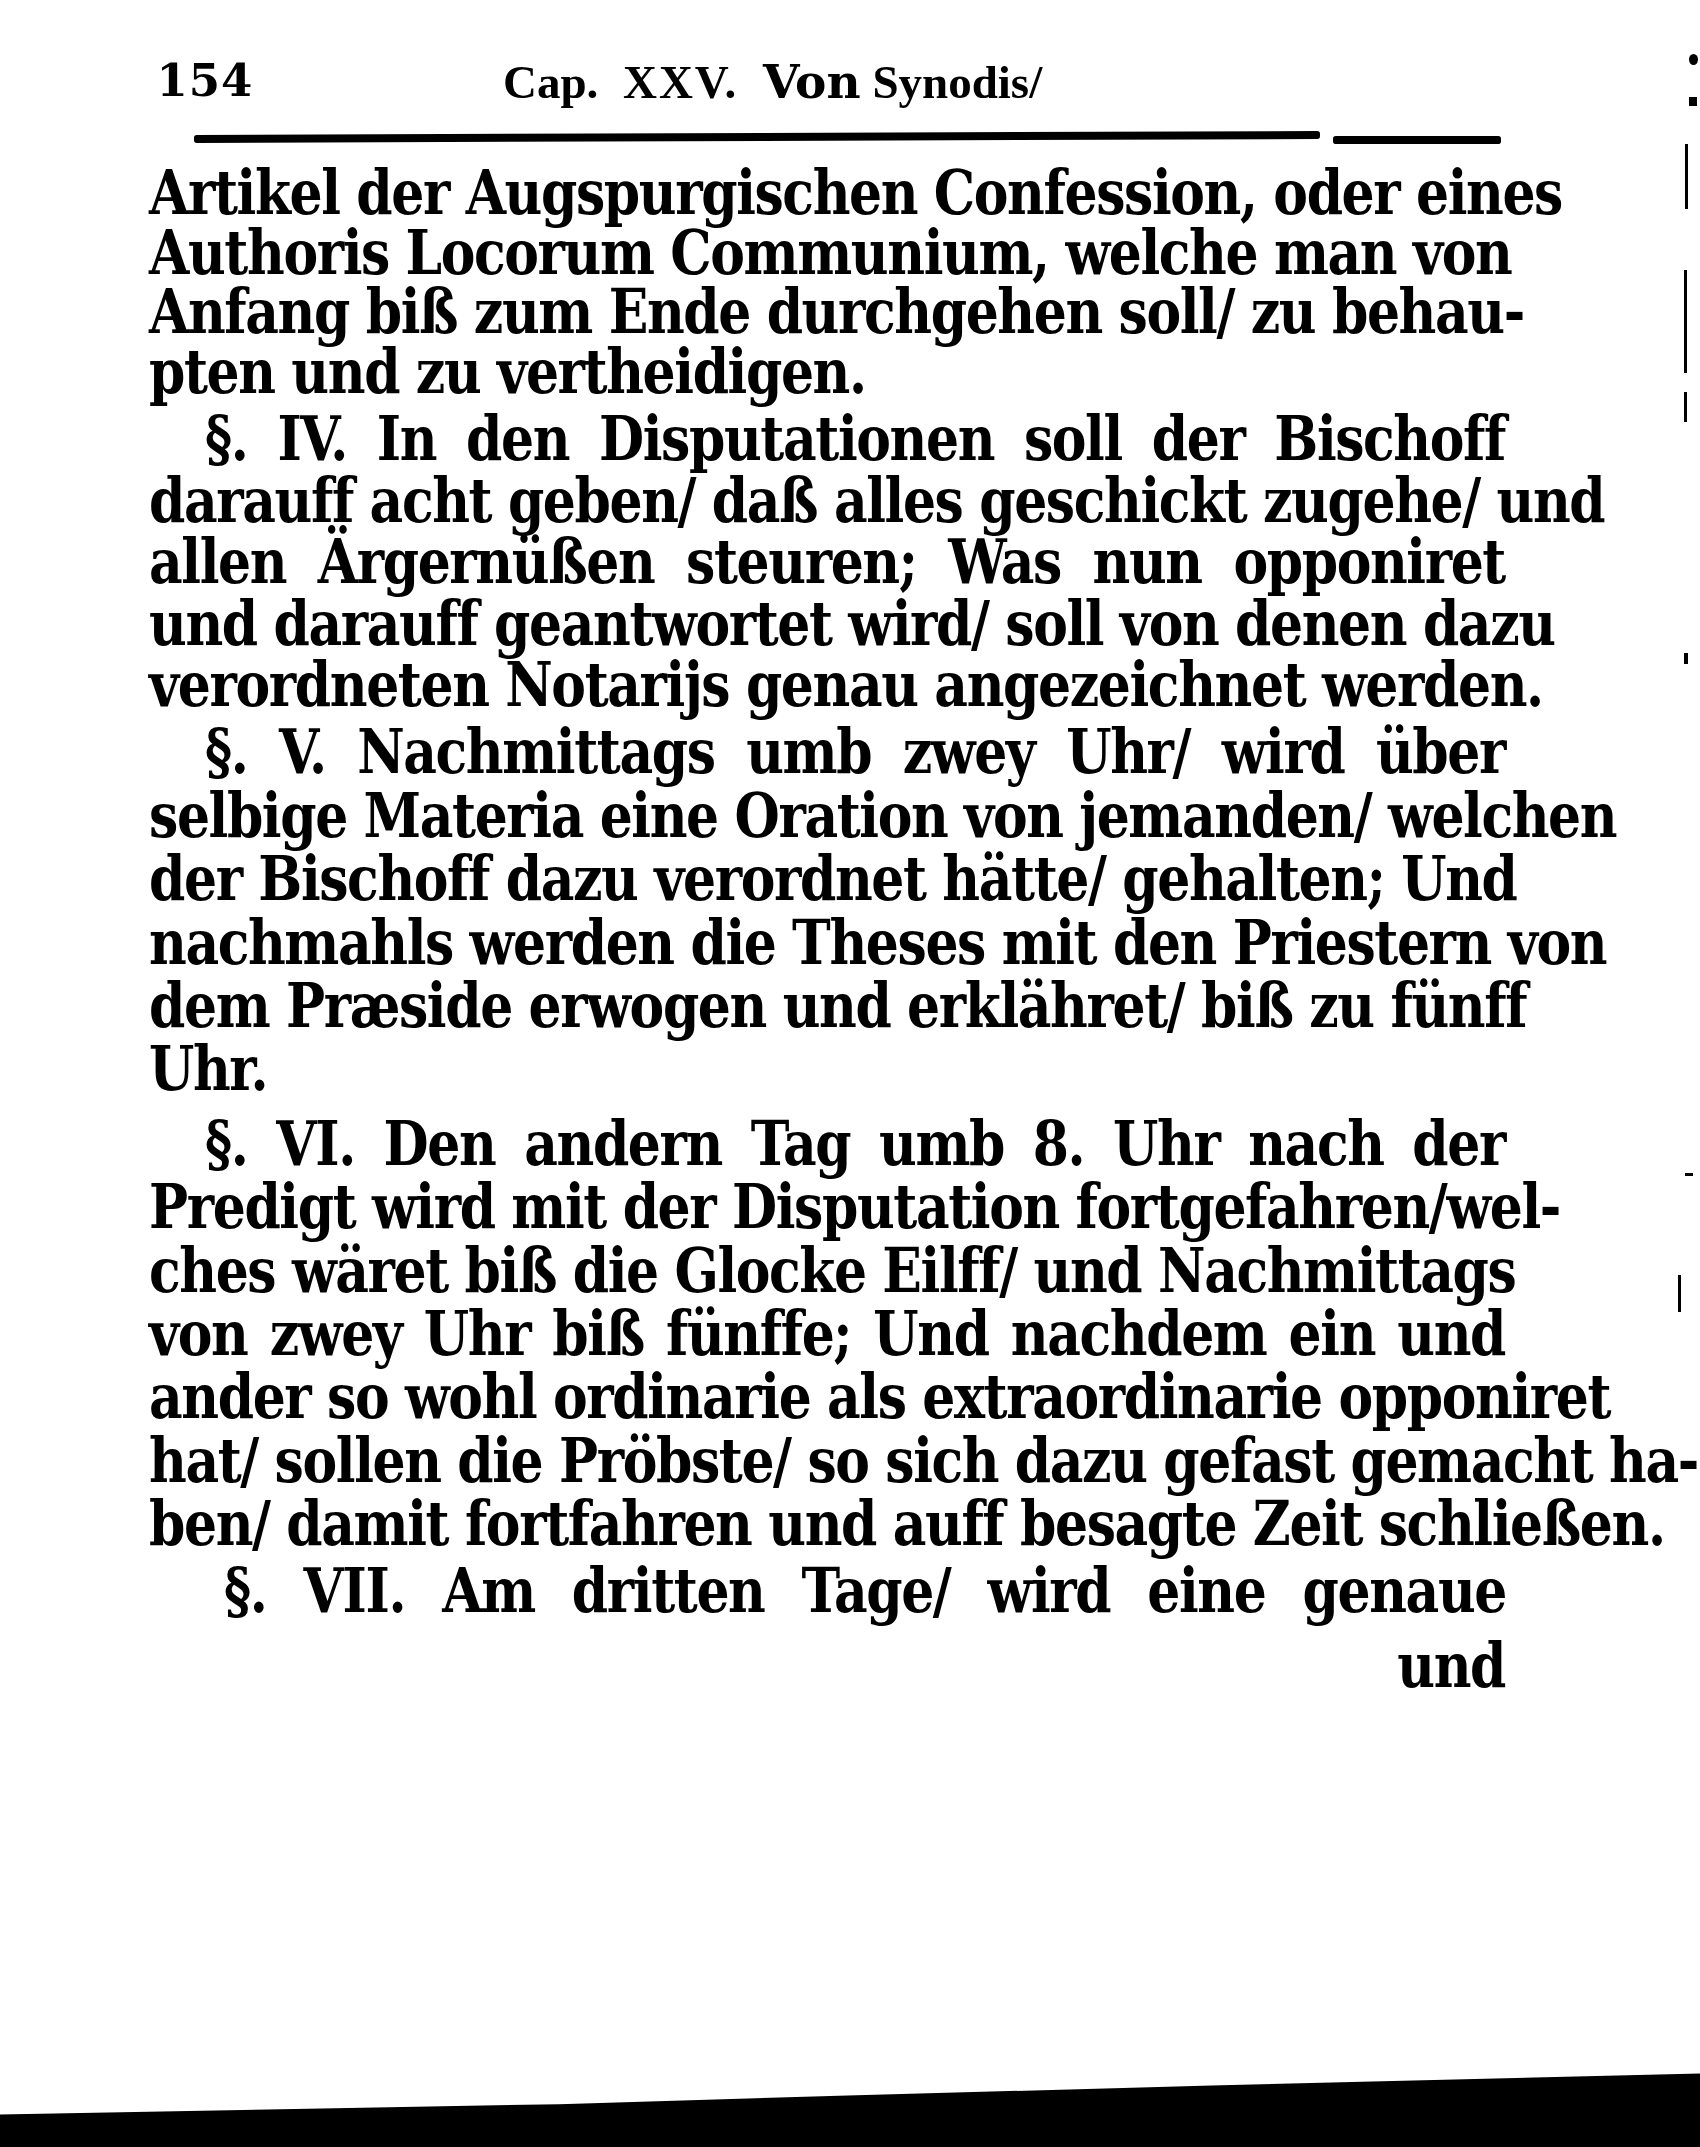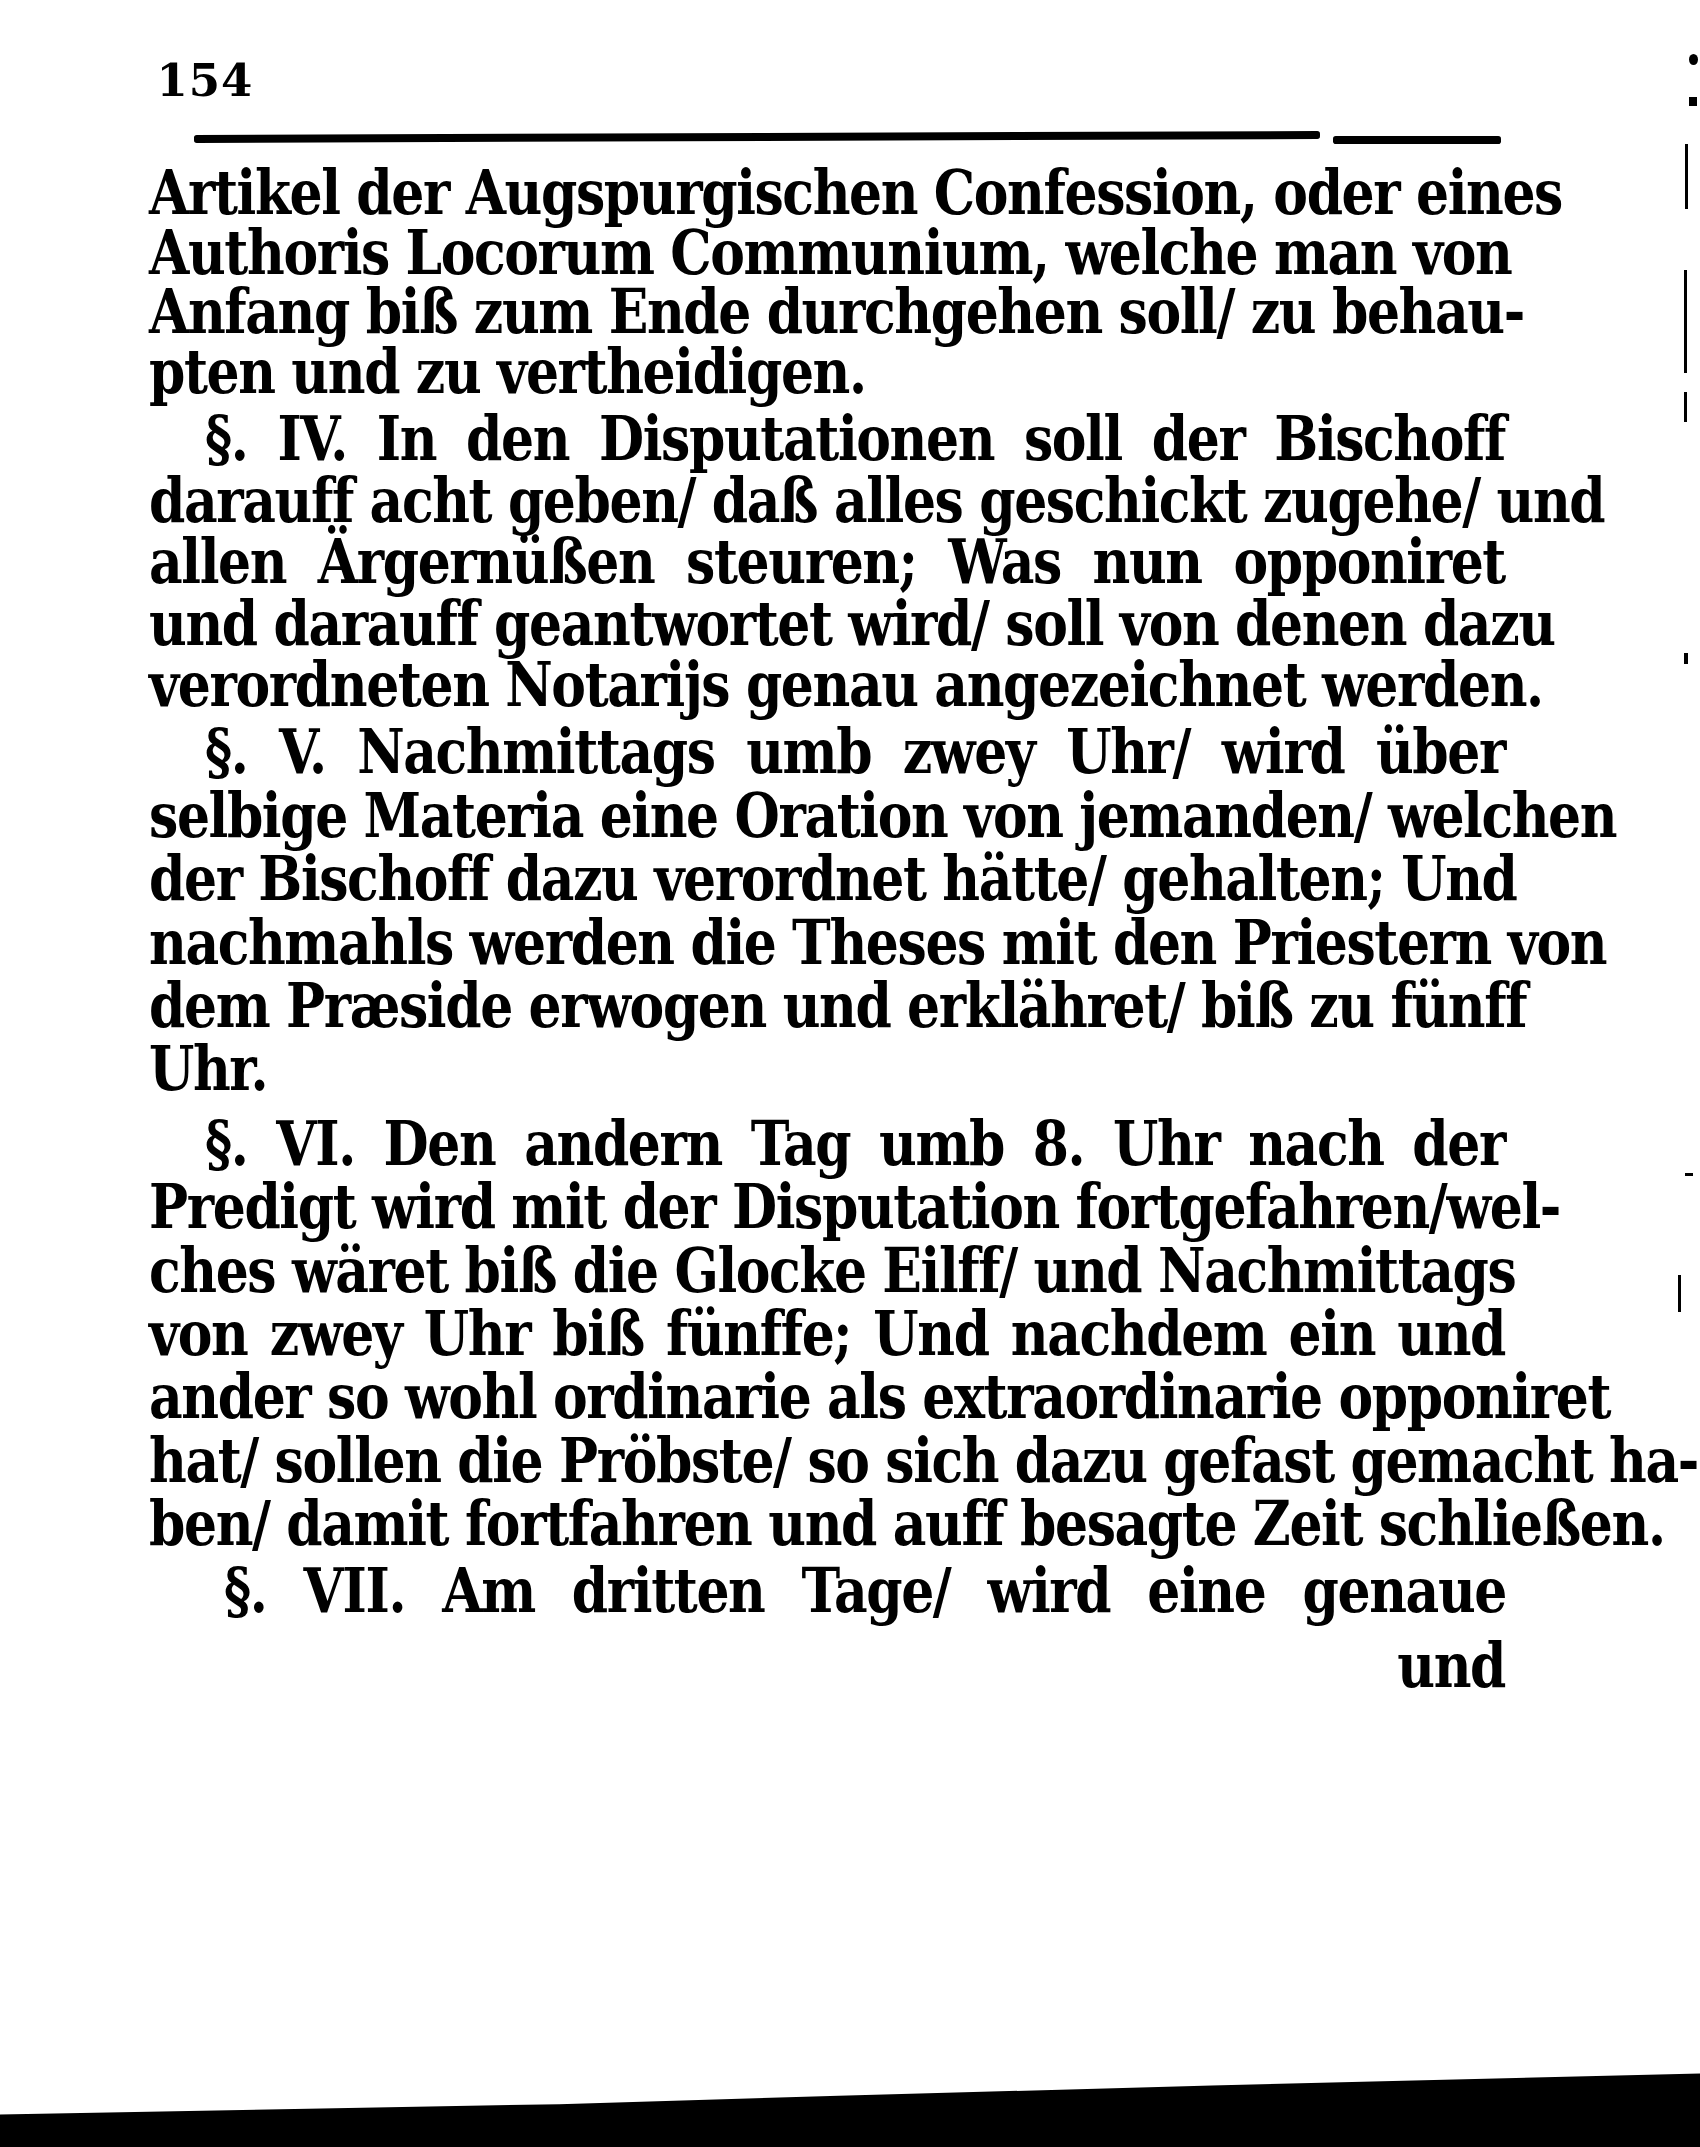--- a/index.html
+++ b/index.html
@@ -35,20 +35,26 @@
   .scan-edge { position: absolute; left: 0; width: 1700px; background: #000; }
   .margin-mark { position: absolute; background: #000; }
 </style>
 </head>
 <body>
 
 <div class="page">
 
   <div class="header">
     <span class="page-number">154</span>
+    <span class="running-head">
+      <span>Cap.</span>
+      <span class="cap-num">XXV.</span>
+      <span class="fraktur">Von</span>
+      <span>Synodis/</span>
+    </span>
   </div>
 
   <div class="rule rule-main"></div>
   <div class="rule rule-short"></div>
 
   <div class="body-text">
     <div class="line" style="top:0px">Artikel der Augspurgischen Confession, oder eines</div>
     <div class="line" style="top:60px">Authoris Locorum Communium, welche man von</div>
     <div class="line" style="top:119px">Anfang biß zum Ende durchgehen soll/ zu behau-</div>
     <div class="line last" style="top:179px">pten und zu vertheidigen.</div>

